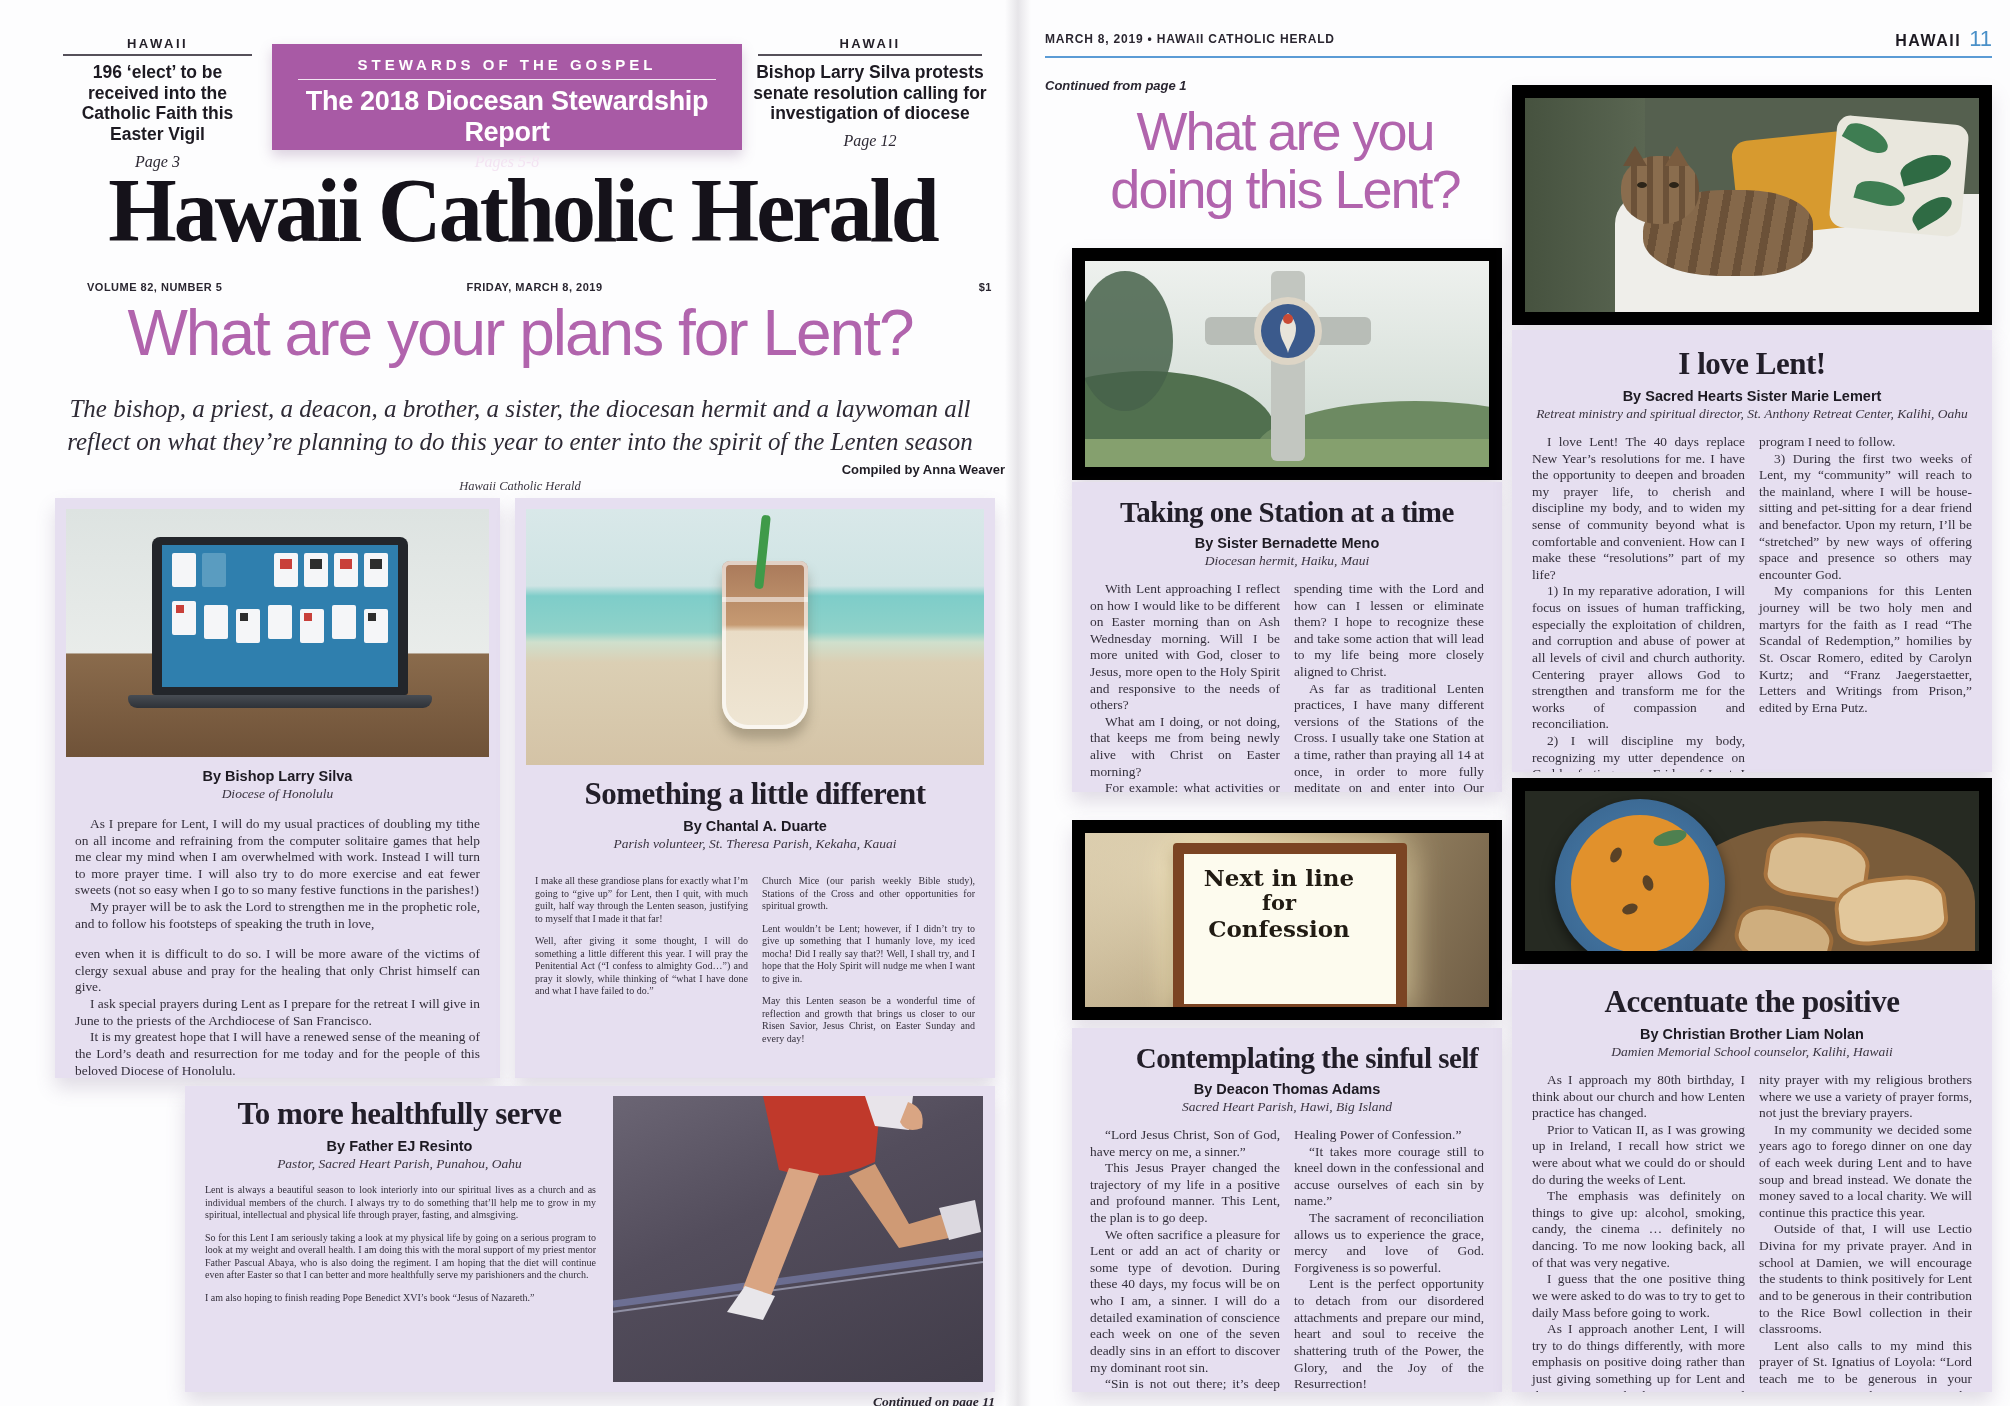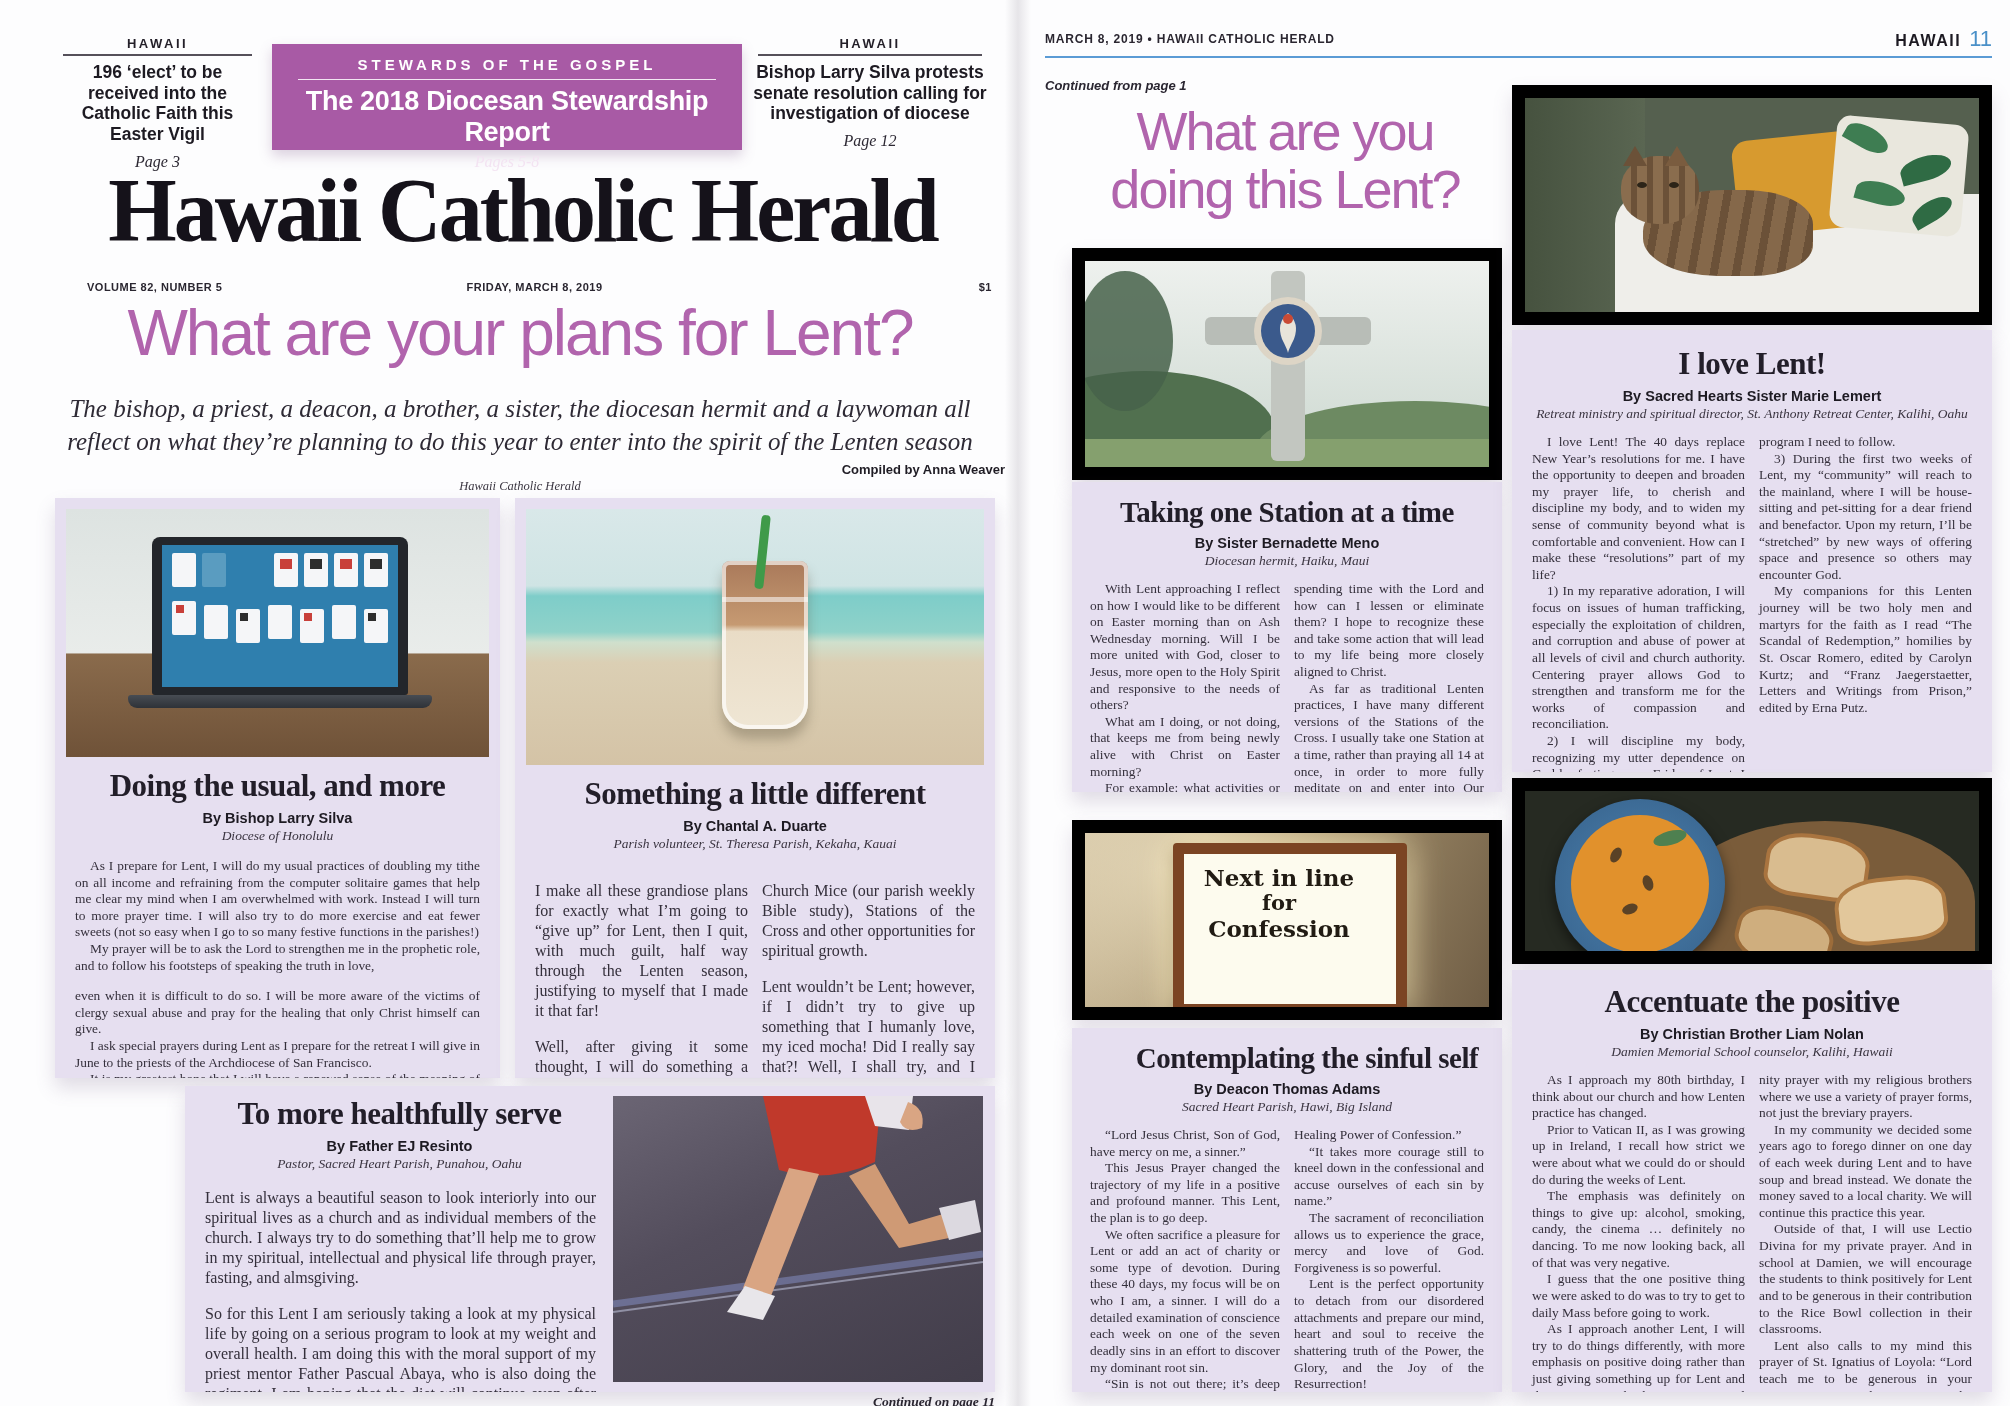--- a/index.html
+++ b/index.html
@@ -29,21 +29,21 @@
   .pinkbox{background:#000000;box-shadow:0 10px 18px rgba(110,90,130,.18);overflow:hidden;}
   .art-title{font-family:"Liberation Serif",serif;font-weight:600;font-size:31px;letter-spacing:-.5px;
              text-align:center;color:#221e29;}
   .byline{font-family:"Liberation Sans",sans-serif;font-weight:700;font-size:14.5px;text-align:center;color:#1d1a22;margin-top:6px;}
   .affil{font-style:italic;font-size:13.5px;text-align:center;color:#3a3440;margin-top:2px;}
   .cols{display:flex;gap:14px;text-align:justify;}
   .col{flex:1;}
   .body p{margin:0;text-indent:15px;}
   .col.cont p:first-child{text-indent:0;}
   .body{font-size:13.4px;line-height:1.24;color:#342f3b;}
-  .body-lg{font-size:16px;line-height:1.25;color:#342f3b;}
+  .body-lg{font-size:10px;line-height:1.25;color:#342f3b;}
   .continued{font-style:italic;font-weight:700;font-size:13.5px;color:#2a2631;}
   .rp-head{font-family:"Liberation Sans",sans-serif;font-weight:700;font-size:12px;letter-spacing:.8px;color:#2a2630;}
   .rp-sec{font-family:"Liberation Sans",sans-serif;font-weight:700;font-size:16px;letter-spacing:1.5px;color:#1d1a22;}
   .rp-num{font-family:"Liberation Sans",sans-serif;font-weight:400;font-size:22px;color:#4a90c8;}
   .bluerule{border-bottom:2.5px solid #5b9bd5;}
   .contfrom{font-family:"Liberation Sans",sans-serif;font-style:italic;font-weight:700;font-size:13px;color:#2a2631;}
   .photo{position:relative;overflow:hidden;}
   .ph{position:absolute;}
   
   .signtxt p{margin:0;font-family:"DejaVu Serif",serif;font-weight:700;color:#211b13;text-align:center;line-height:1.15;}
@@ -119,21 +119,20 @@
             <rect x="170" y="60" width="24" height="34" rx="2"></rect>
           <rect x="202" y="64" width="24" height="34" rx="2"></rect>
         </g>
         <rect x="14" y="60" width="8" height="8" fill="#c8403a"></rect>
           <rect x="78" y="68" width="8" height="8" fill="#2d2d2d"></rect>
         <rect x="142" y="68" width="8" height="8" fill="#c8403a"></rect>
           <rect x="206" y="68" width="8" height="8" fill="#2d2d2d"></rect>
       </svg>
       <div class="ph" style="left:62px;top:186px;width:304px;height:13px;background:linear-gradient(#474c53,#2e3238);border-radius:3px 3px 9px 9px;"></div>
     </div>
-    <div class="art-title">Doing the usual, and more</div>
     <div class="byline">By Bishop Larry Silva</div>
     <div class="affil">Diocese of Honolulu</div>
     <div class="cols body" style="margin:14px 20px 0 20px;flex-direction:column;">
       <div class="col">
           <p>As I prepare for Lent, I will do my usual practices of doubling my tithe on all income and refraining from the computer solitaire games that help me clear my mind when I am overwhelmed with work. Instead I will turn to more prayer time. I will also try to do more exercise and eat fewer sweets (not so easy when I go to so many festive functions in the parishes!)</p>
           <p>My prayer will be to ask the Lord to strengthen me in the prophetic role, and to follow his footsteps of speaking the truth in love,</p>
         </div>
       <div class="col cont">
           <p>even when it is difficult to do so. I will be more aware of the victims of clergy sexual abuse and pray for the healing that only Christ himself can give.</p>
           <p>I ask special prayers during Lent as I prepare for the retreat I will give in June to the priests of the Archdiocese of San Francisco.</p>

